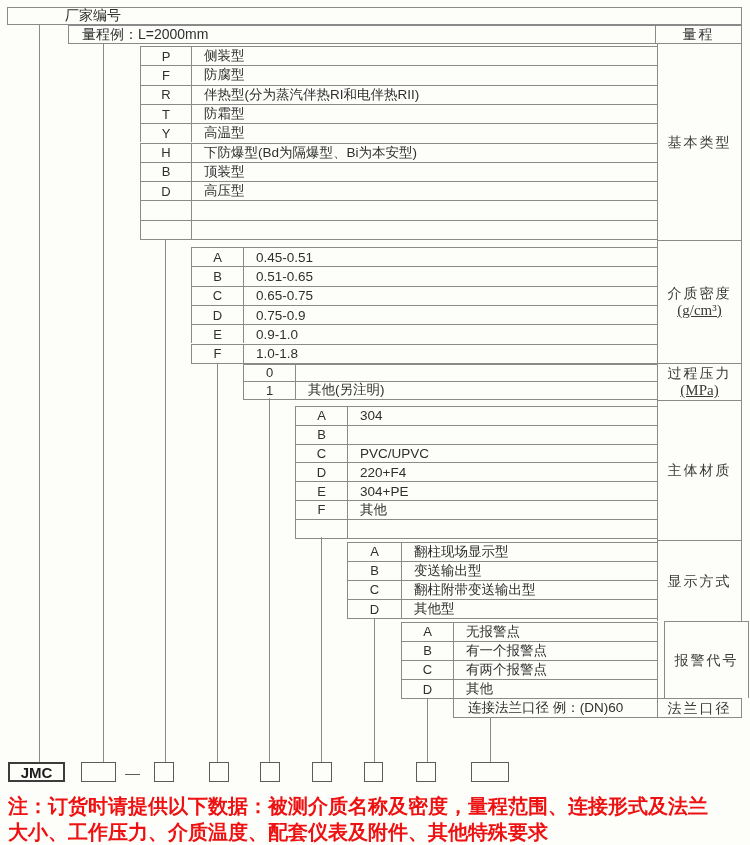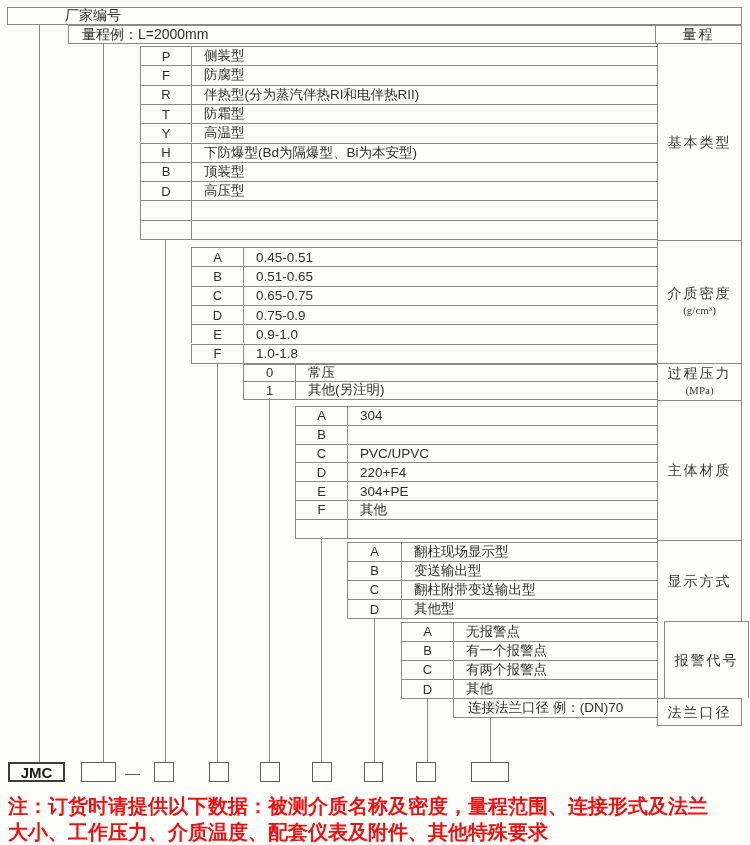--- a/index.html
+++ b/index.html
@@ -24,21 +24,21 @@
   .sec-row.last{border-bottom:1px solid #8a8a8a;}
   .row-code{box-sizing:border-box;border-right:1px solid #8a8a8a;display:flex;
     align-items:center;justify-content:center;font-size:13px;}
   .row-desc{flex:1;display:flex;align-items:center;padding-left:12px;font-size:13.5px;}
   
   .label-cell{position:absolute;box-sizing:border-box;border:1px solid #8a8a8a;border-bottom:none;
     display:flex;flex-direction:column;align-items:center;justify-content:center;
     font-family:"Liberation Serif","DejaVu Serif",serif;font-size:14px;
     letter-spacing:2px;color:#3a3a3a;line-height:17px;}
   .label-cell.last{border-bottom:1px solid #8a8a8a;}
-  .label-sub{letter-spacing:0;font-size:11px;}
+  .label-sub{letter-spacing:0;font-size:15px;text-decoration:underline;}
   
   #flange-row{left:453px;top:698px;width:205px;height:20px;border:1px solid #8a8a8a;
     display:flex;align-items:center;padding-left:14px;font-size:13.5px;}
   
   .connector{position:absolute;width:1px;background:#8a8a8a;}
   
   .model-box{position:absolute;top:762px;height:20px;box-sizing:border-box;
     border:1.5px solid #5c5c5c;background:transparent;}
   #model-prefix-box{border:2px solid #3c3c3c;display:flex;align-items:center;
     justify-content:center;font-weight:bold;font-size:15px;color:#1c1c1c;}
@@ -129,21 +129,20 @@
       <div class="sec-row last" style="left: 191px; top: 343.5px; width: 467px; height: 20.3px;">
         <div class="row-code" style="width: 52px;">F</div>
         <div class="row-desc">1.0-1.8</div>
       </div>
       <div class="label-cell" style="left: 657px; top: 240px; width: 85px; height: 123px;">
         <div>介质密度</div>
         <div class="label-sub">(g/cm³)</div>
       </div>
       <div class="sec-row" style="left: 243px; top: 363.5px; width: 415px; height: 17.5px;">
         <div class="row-code" style="width: 52px;">0</div>
-        <div class="row-desc">常压</div>
       </div>
       <div class="sec-row last" style="left: 243px; top: 381px; width: 415px; height: 18.5px;">
         <div class="row-code" style="width: 52px;">1</div>
         <div class="row-desc">其他(另注明)</div>
       </div>
       <div class="label-cell" style="left: 657px; top: 363px; width: 85px; height: 37px;">
         <div>过程压力</div>
         <div class="label-sub">(MPa)</div>
       </div>
       <div class="sec-row" style="left: 295px; top: 406px; width: 363px; height: 18.8px;">
@@ -220,22 +219,22 @@
       <div class="connector" style="left: 103px; top: 43px; height: 719px;"></div>
       <div class="connector" style="left: 165px; top: 239px; height: 523px;"></div>
       <div class="connector" style="left: 217px; top: 363px; height: 399px;"></div>
       <div class="connector" style="left: 269px; top: 398px; height: 364px;"></div>
       <div class="connector" style="left: 321px; top: 537px; height: 225px;"></div>
       <div class="connector" style="left: 374px; top: 618px; height: 144px;"></div>
       <div class="connector" style="left: 427px; top: 698px; height: 64px;"></div>
       <div class="connector" style="left: 490px; top: 717px; height: 45px;"></div>
     </div>
 
-  <div class="abs" id="flange-row">连接法兰口径 例：(DN)70</div>
-  <div class="label-cell last" style="left:657px;top:698px;width:85px;height:28px;">法兰口径</div>
+  <div class="abs" id="flange-row">连接法兰口径 例：(DN)60</div>
+  <div class="label-cell last" style="left:657px;top:698px;width:85px;height:20px;">法兰口径</div>
 
   <div id="model-boxes">
     <div class="model-box" id="model-prefix-box" style="left:8px;width:57px;">JMC</div>
     <div class="abs" id="model-dash">—</div>
   <div class="model-box" style="left: 81px; width: 35px;"></div>
       <div class="model-box" style="left: 154px; width: 20px;"></div>
       <div class="model-box" style="left: 209px; width: 20px;"></div>
       <div class="model-box" style="left: 260px; width: 20px;"></div>
       <div class="model-box" style="left: 312px; width: 20px;"></div>
       <div class="model-box" style="left: 364px; width: 19px;"></div>

